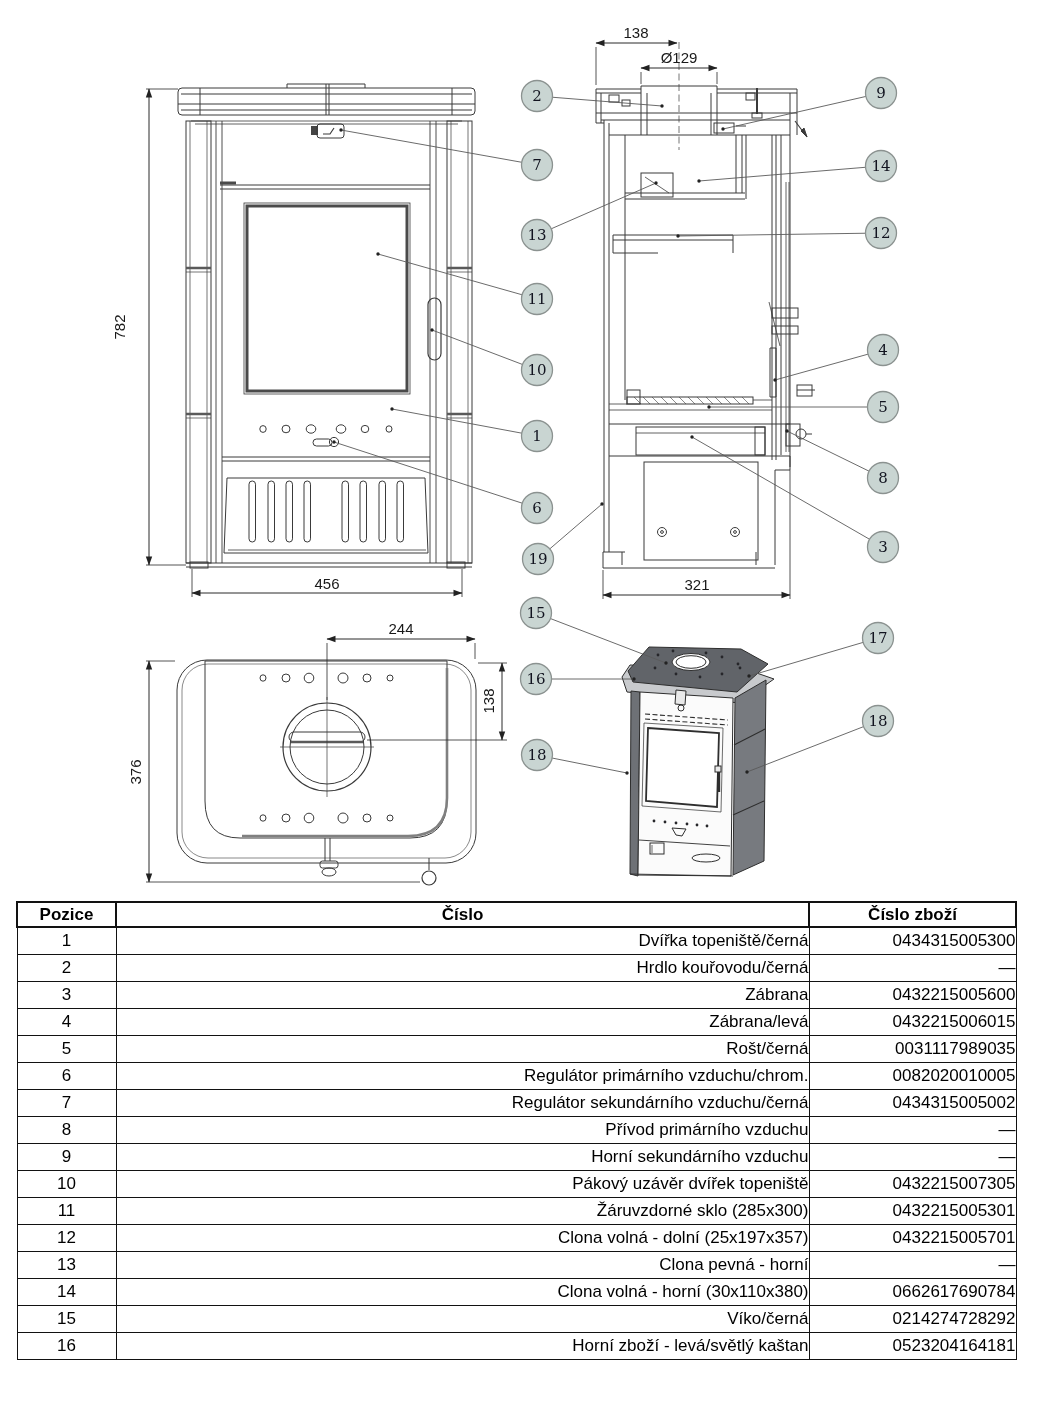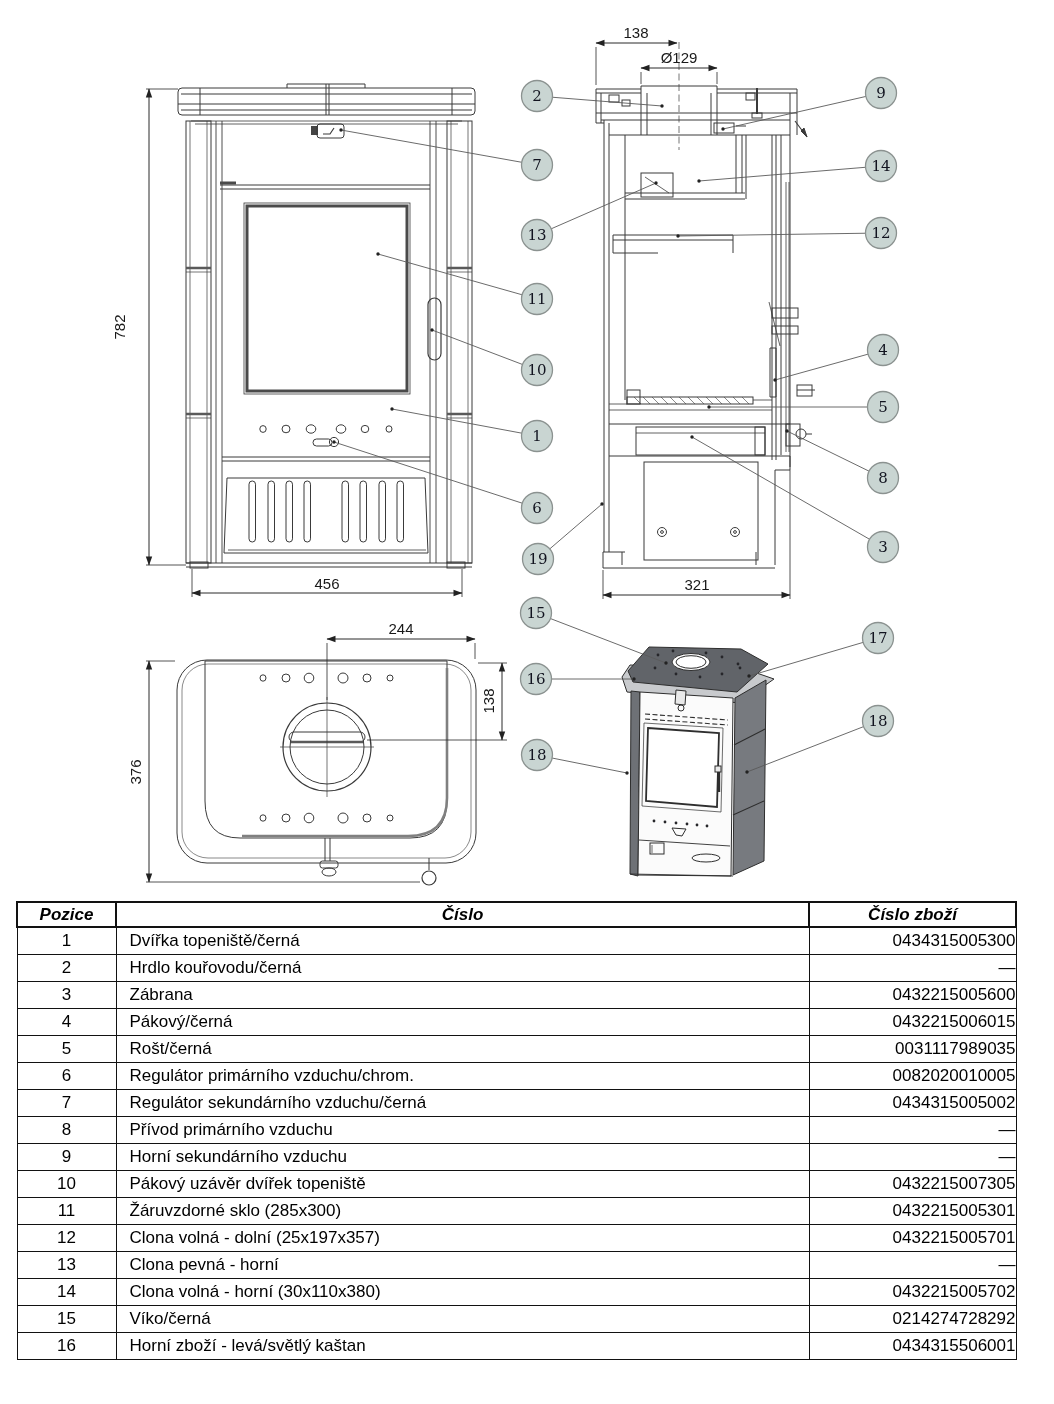--- a/index.html
+++ b/index.html
@@ -6,24 +6,24 @@
   #page{position:relative;width:1054px;height:1404px;background:#fff;overflow:hidden;
         font-family:"Liberation Sans",sans-serif;}
   svg text{font-family:"Liberation Sans",sans-serif;}
   svg .callout-num{font-family:"DejaVu Serif",serif;}
 
   
   #parts-table{position:absolute;left:16px;top:901px;width:999px;
     border-collapse:collapse;table-layout:fixed;
     font-size:17px;color:#000;background:#fff;}
   #parts-table th{border:2.5px solid #121212;font-weight:bold;height:23px;
-    text-align:center;padding:0;font-style:italic;}
+    text-align:center;padding:0;}
   #parts-table td{border:1.7px solid #121212;height:26px;padding:0;}
   #parts-table td.c-pos{text-align:center;}
-  #parts-table td.c-name{text-align:left;padding-left:13px;}
+  #parts-table td.c-name{text-align:right;padding-left:13px;}
   #parts-table td.c-sku{text-align:right;}
 </style>
 </head>
 <body>
 
 <div id="page">
 
 <svg id="diagram" width="1054" height="901" viewBox="0 0 1054 901">
   <defs>
     <marker id="arrow" markerWidth="11" markerHeight="9" refX="9" refY="4" orient="auto-start-reverse" markerUnits="userSpaceOnUse">
@@ -395,21 +395,21 @@
           <td class="c-name">Hrdlo kouřovodu/černá</td>
           <td class="c-sku">—</td>
         </tr>
         <tr>
           <td class="c-pos">3</td>
           <td class="c-name">Zábrana</td>
           <td class="c-sku">0432215005600</td>
         </tr>
         <tr>
           <td class="c-pos">4</td>
-          <td class="c-name">Pákový/černá</td>
+          <td class="c-name">Zábrana/levá</td>
           <td class="c-sku">0432215006015</td>
         </tr>
         <tr>
           <td class="c-pos">5</td>
           <td class="c-name">Rošt/černá</td>
           <td class="c-sku">0031117989035</td>
         </tr>
         <tr>
           <td class="c-pos">6</td>
           <td class="c-name">Regulátor primárního vzduchu/chrom.</td>
@@ -446,28 +446,28 @@
           <td class="c-sku">0432215005701</td>
         </tr>
         <tr>
           <td class="c-pos">13</td>
           <td class="c-name">Clona pevná - horní</td>
           <td class="c-sku">—</td>
         </tr>
         <tr>
           <td class="c-pos">14</td>
           <td class="c-name">Clona volná - horní (30x110x380)</td>
-          <td class="c-sku">0432215005702</td>
+          <td class="c-sku">0662617690784</td>
         </tr>
         <tr>
           <td class="c-pos">15</td>
           <td class="c-name">Víko/černá</td>
           <td class="c-sku">0214274728292</td>
         </tr>
         <tr>
           <td class="c-pos">16</td>
           <td class="c-name">Horní zboží - levá/světlý kaštan</td>
-          <td class="c-sku">0434315506001</td>
+          <td class="c-sku">0523204164181</td>
         </tr>
       </tbody>
 </table>
 
 </div>
 
 </body></html>

